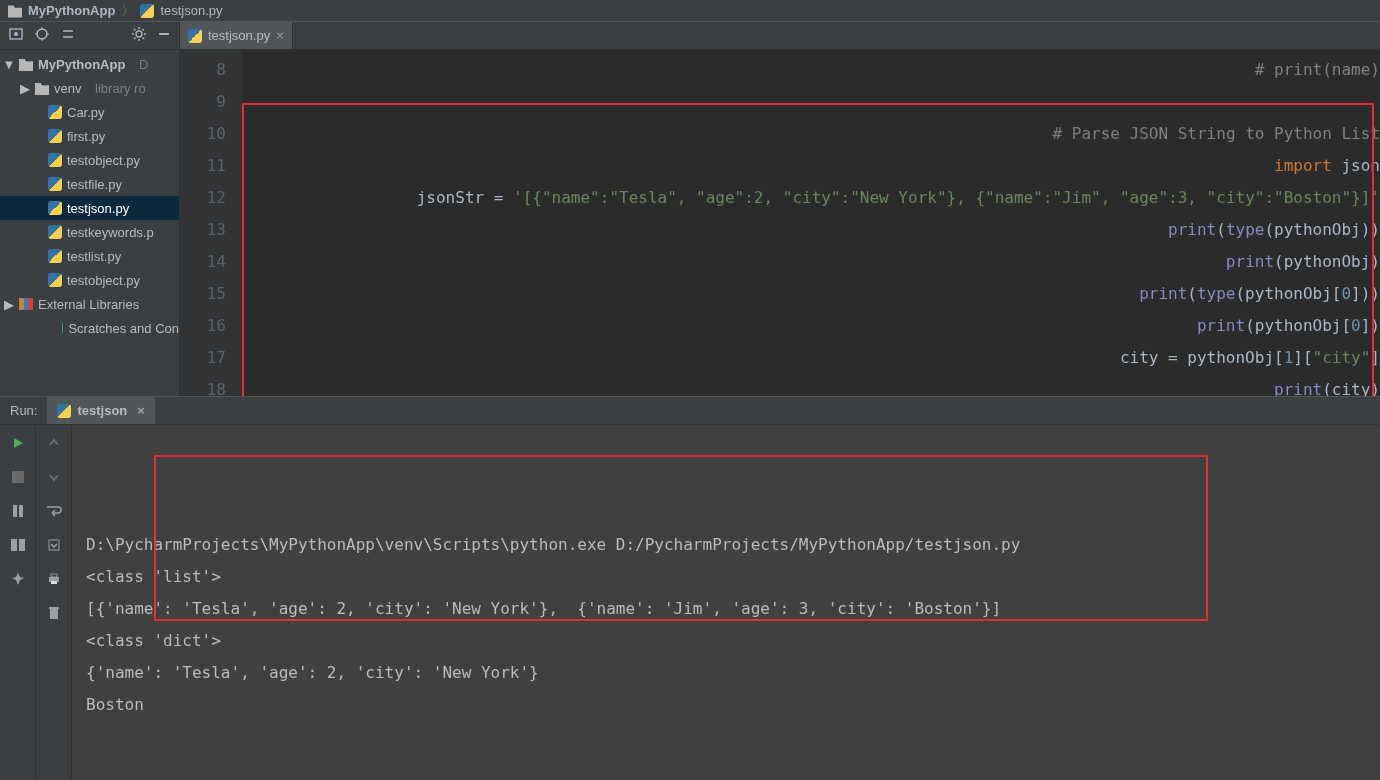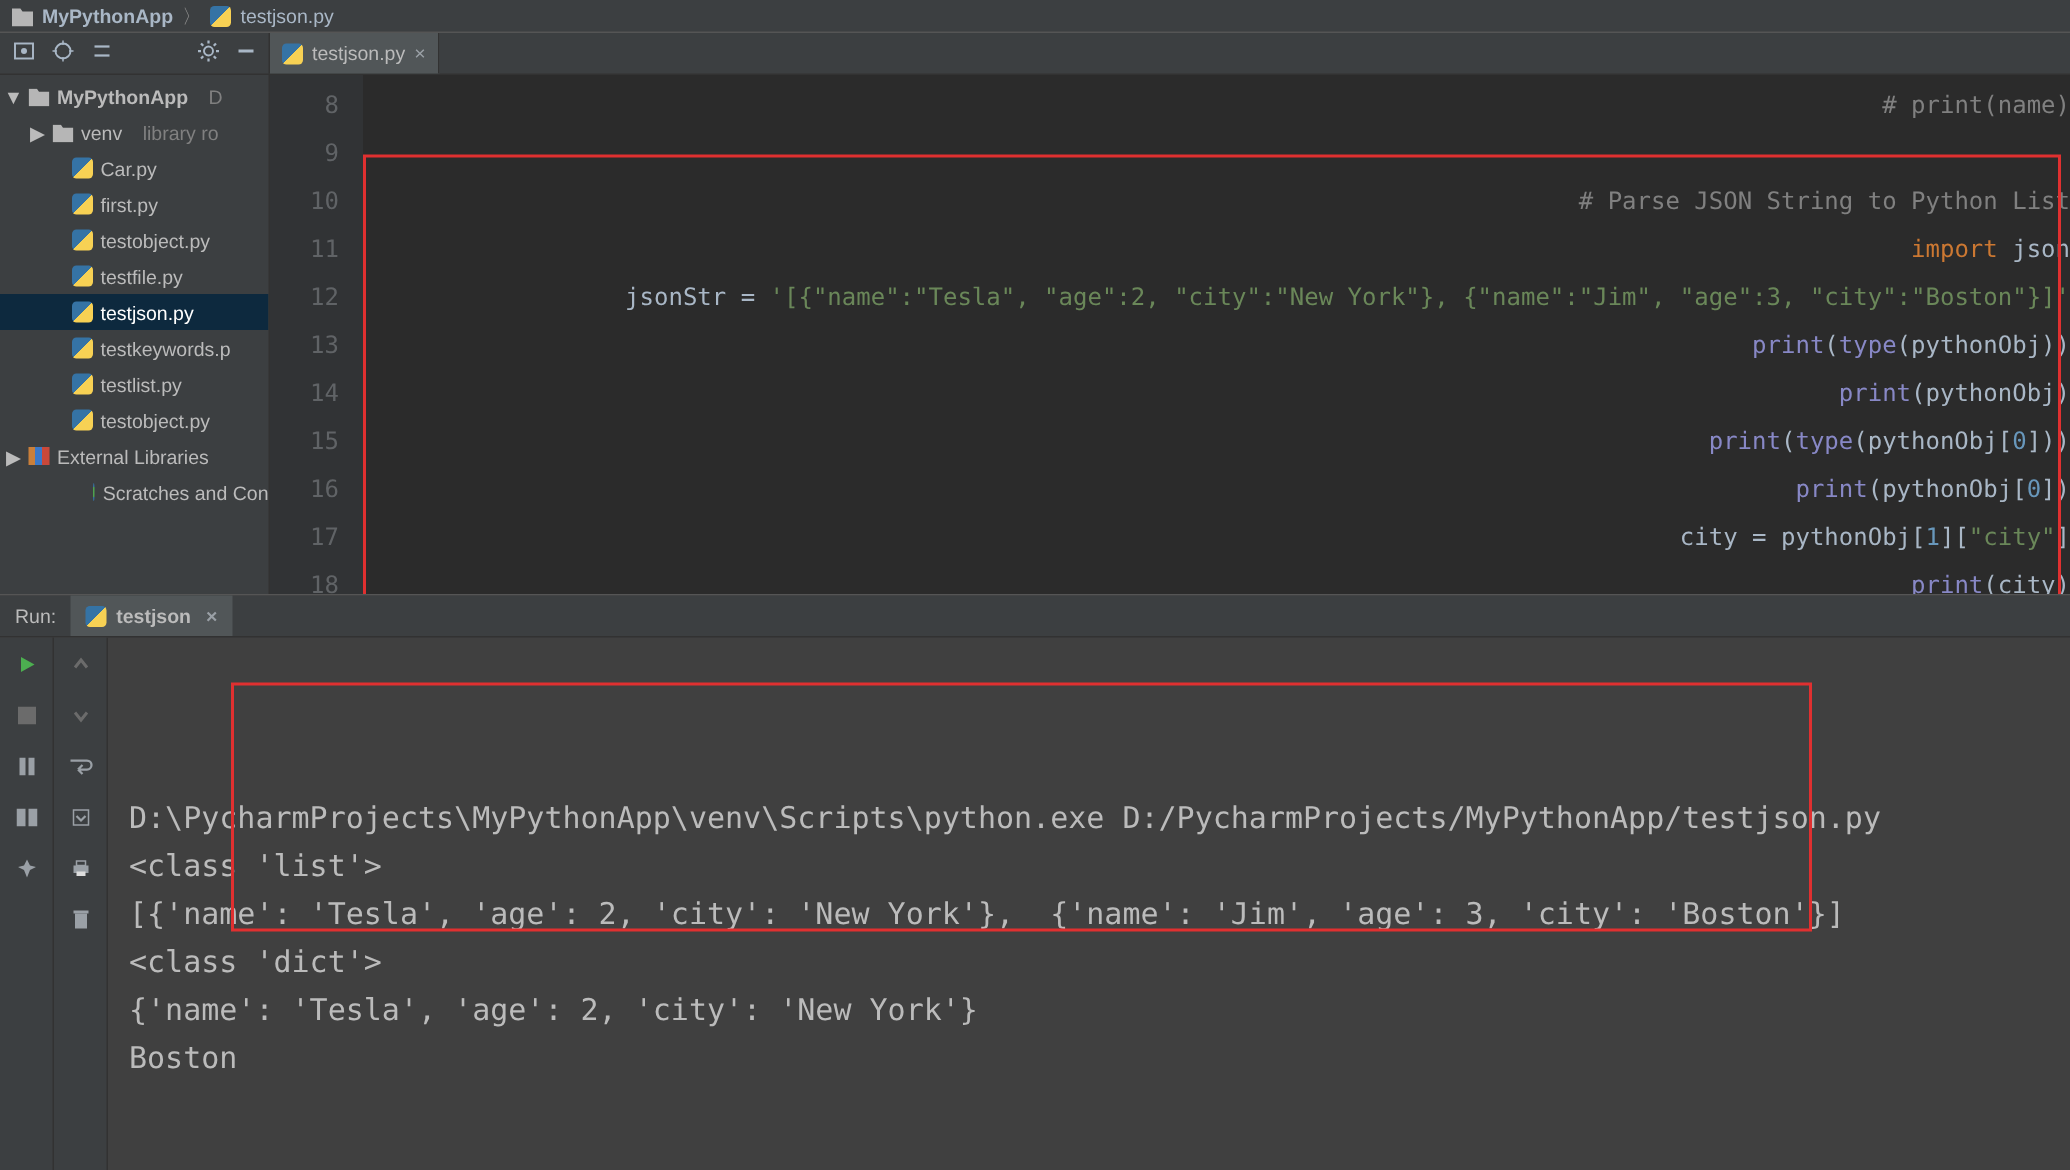--- a/index.html
+++ b/index.html
@@ -192,21 +192,21 @@
     border-right: 1px solid #323232;
   }
   .run-col .btn {
     width: 20px; height: 20px; display: flex; align-items: center; justify-content: center;
     color: #9aa0a6; cursor: pointer;
   }
   .console {
     flex: 1;
     padding: 8px 14px;
     font-family: "Consolas", "Menlo", monospace;
-    font-size: 20px;
+    font-size: 16px;
     line-height: 32px;
     color: #bbbbbb;
     position: relative;
     white-space: pre;
     overflow: hidden;
   }
   .red-box-console {
     position: absolute;
     left: 82px; top: 30px; width: 1054px; height: 166px;
     border: 2px solid #e03030;

